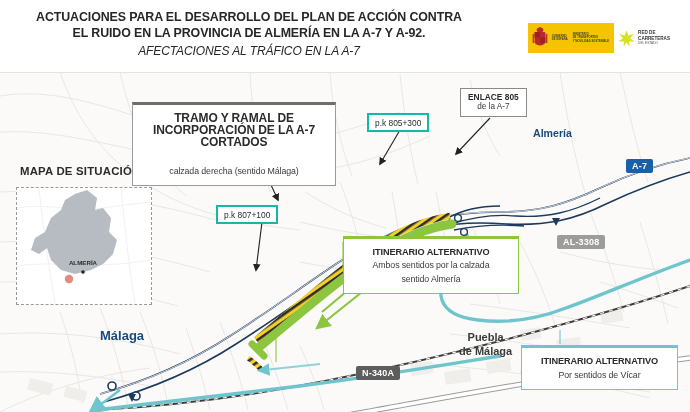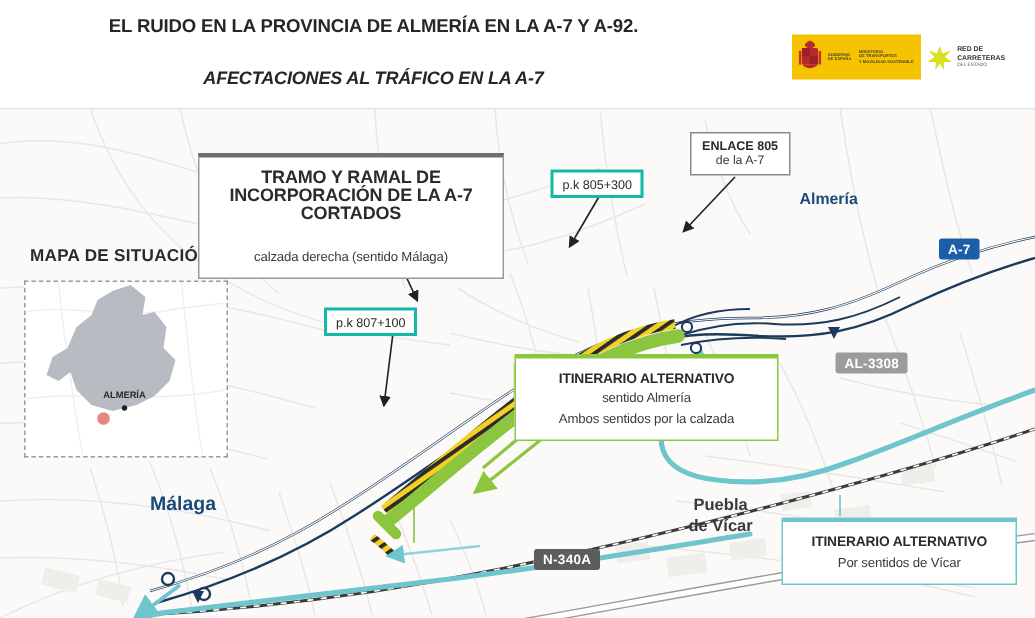--- a/index.html
+++ b/index.html
@@ -20,22 +20,22 @@
   }
   .title-block{
     position:absolute;left:14px;top:10px;width:470px;text-align:center;
     color:#262626;
   }
   .title-line{
     font-size:12.4px;font-weight:bold;letter-spacing:-0.1px;line-height:15.5px;
     white-space:nowrap;
   }
   .subtitle-line{
-    font-size:12px;font-style:italic;font-weight:bold;letter-spacing:-0.1px;
-    line-height:16px;margin-top:18px;white-space:nowrap;
+    font-size:12px;font-style:italic;font-weight:normal;letter-spacing:-0.1px;
+    line-height:16px;margin-top:2px;white-space:nowrap;
   }
   
   .logos{position:absolute;right:14px;top:23px;height:30px;display:flex;align-items:stretch;}
   .logo-gob{
     background:#f5c400;display:flex;align-items:center;padding:0 5px 0 4px;height:30px;
     box-sizing:border-box;
   }
   .logo-shield{
     width:16px;height:22px;margin-right:4px;position:relative;flex:0 0 auto;
   }
@@ -136,20 +136,21 @@
   #rd-n340a{left:356px;top:366px;background:#5d5d5d;}
 </style>
 </head>
 <body>
 
 <div id="root">
 
   <div class="header">
 
     <div class="title-block">
+      <div class="title-line">ACTUACIONES PARA EL DESARROLLO DEL PLAN DE ACCIÓN CONTRA</div>
       <div class="title-line">EL RUIDO EN LA PROVINCIA DE ALMERÍA EN LA A-7 Y A-92.</div>
       <div class="subtitle-line">AFECTACIONES AL TRÁFICO EN LA A-7</div>
     </div>
 
     <div class="logos">
 
       <div class="logo-gob">
         <div class="logo-shield">
           <svg width="16" height="22" viewBox="0 0 16 22">
             <ellipse cx="8" cy="3" rx="3.4" ry="2.2" fill="#b8282e"></ellipse>
@@ -360,22 +361,22 @@
   </div>
 
   <div class="callout" id="box-tramo">
     <div class="hd">TRAMO Y RAMAL DE</div>
     <div class="hd">INCORPORACIÓN DE LA A-7 CORTADOS</div>
     <div class="sb">calzada derecha (sentido Málaga)</div>
   </div>
 
   <div class="callout" id="box-itin1">
     <div class="hd">ITINERARIO ALTERNATIVO</div>
+    <div class="sb">Ambos sentidos por la calzada</div>
     <div class="sb">sentido Almería</div>
-    <div class="sb">Ambos sentidos por la calzada</div>
   </div>
 
   <div class="callout" id="box-itin2">
     <div class="hd">ITINERARIO ALTERNATIVO</div>
     <div class="sb">Por sentidos de Vícar</div>
   </div>
 
   <div id="box-enlace">
     <div class="hd">ENLACE 805</div>
     <div class="sb">de la A-7</div>
@@ -401,20 +402,20 @@
         <circle cx="66" cy="84" r="1.8" fill="#222"></circle>
         <circle cx="52" cy="91" r="4.2" fill="#e0736b" opacity="0.85"></circle>
       </svg>
     </div>
   </div>
 
   <div class="place" id="lbl-almeria">Almería</div>
   <div class="place" id="lbl-malaga">Málaga</div>
   <div class="place" id="lbl-puebla">
     <span>Puebla</span><br>
-    <span>de Vícar</span>
+    <span>de Málaga</span>
   </div>
 
   <div class="shield-road" id="rd-a7">A-7</div>
   <div class="shield-road" id="rd-al3308">AL-3308</div>
   <div class="shield-road" id="rd-n340a">N-340A</div>
 
 </div>
 
 </body></html>

